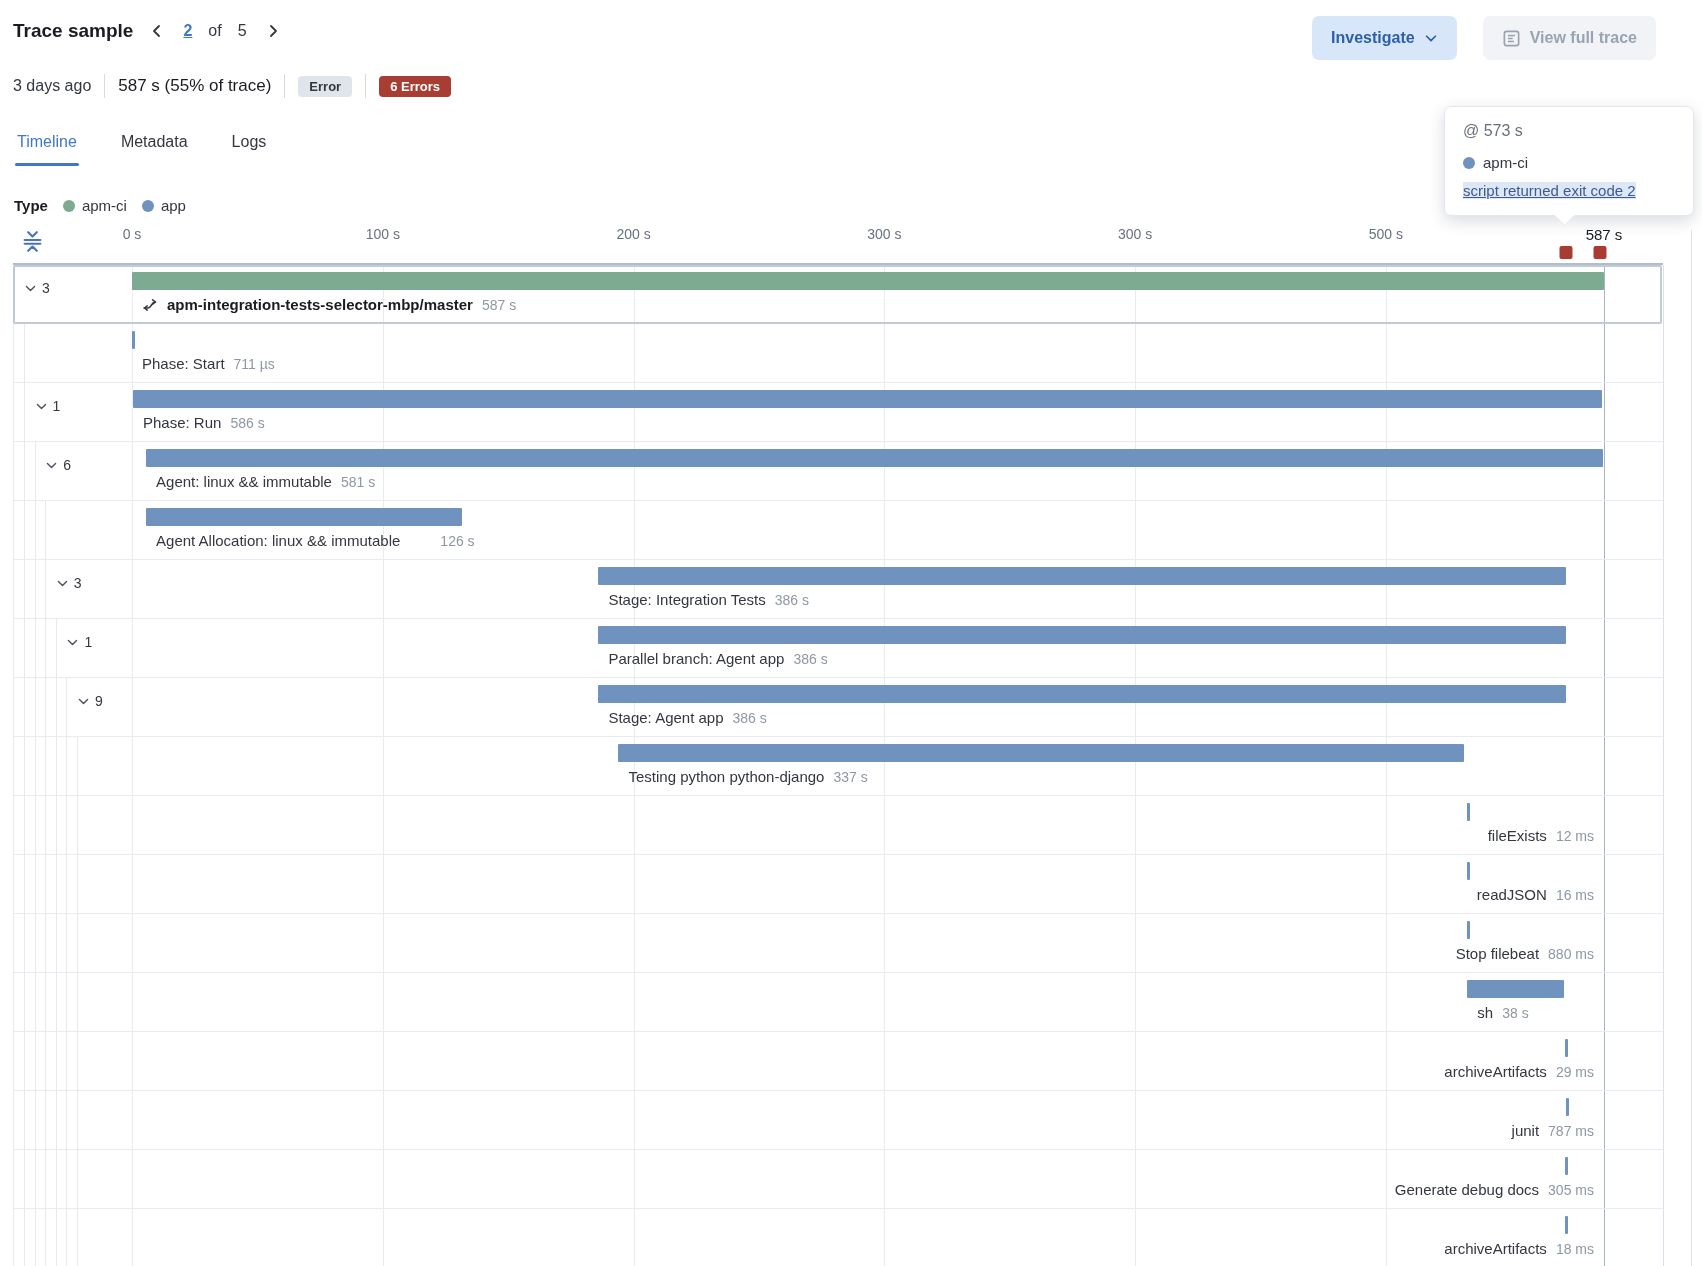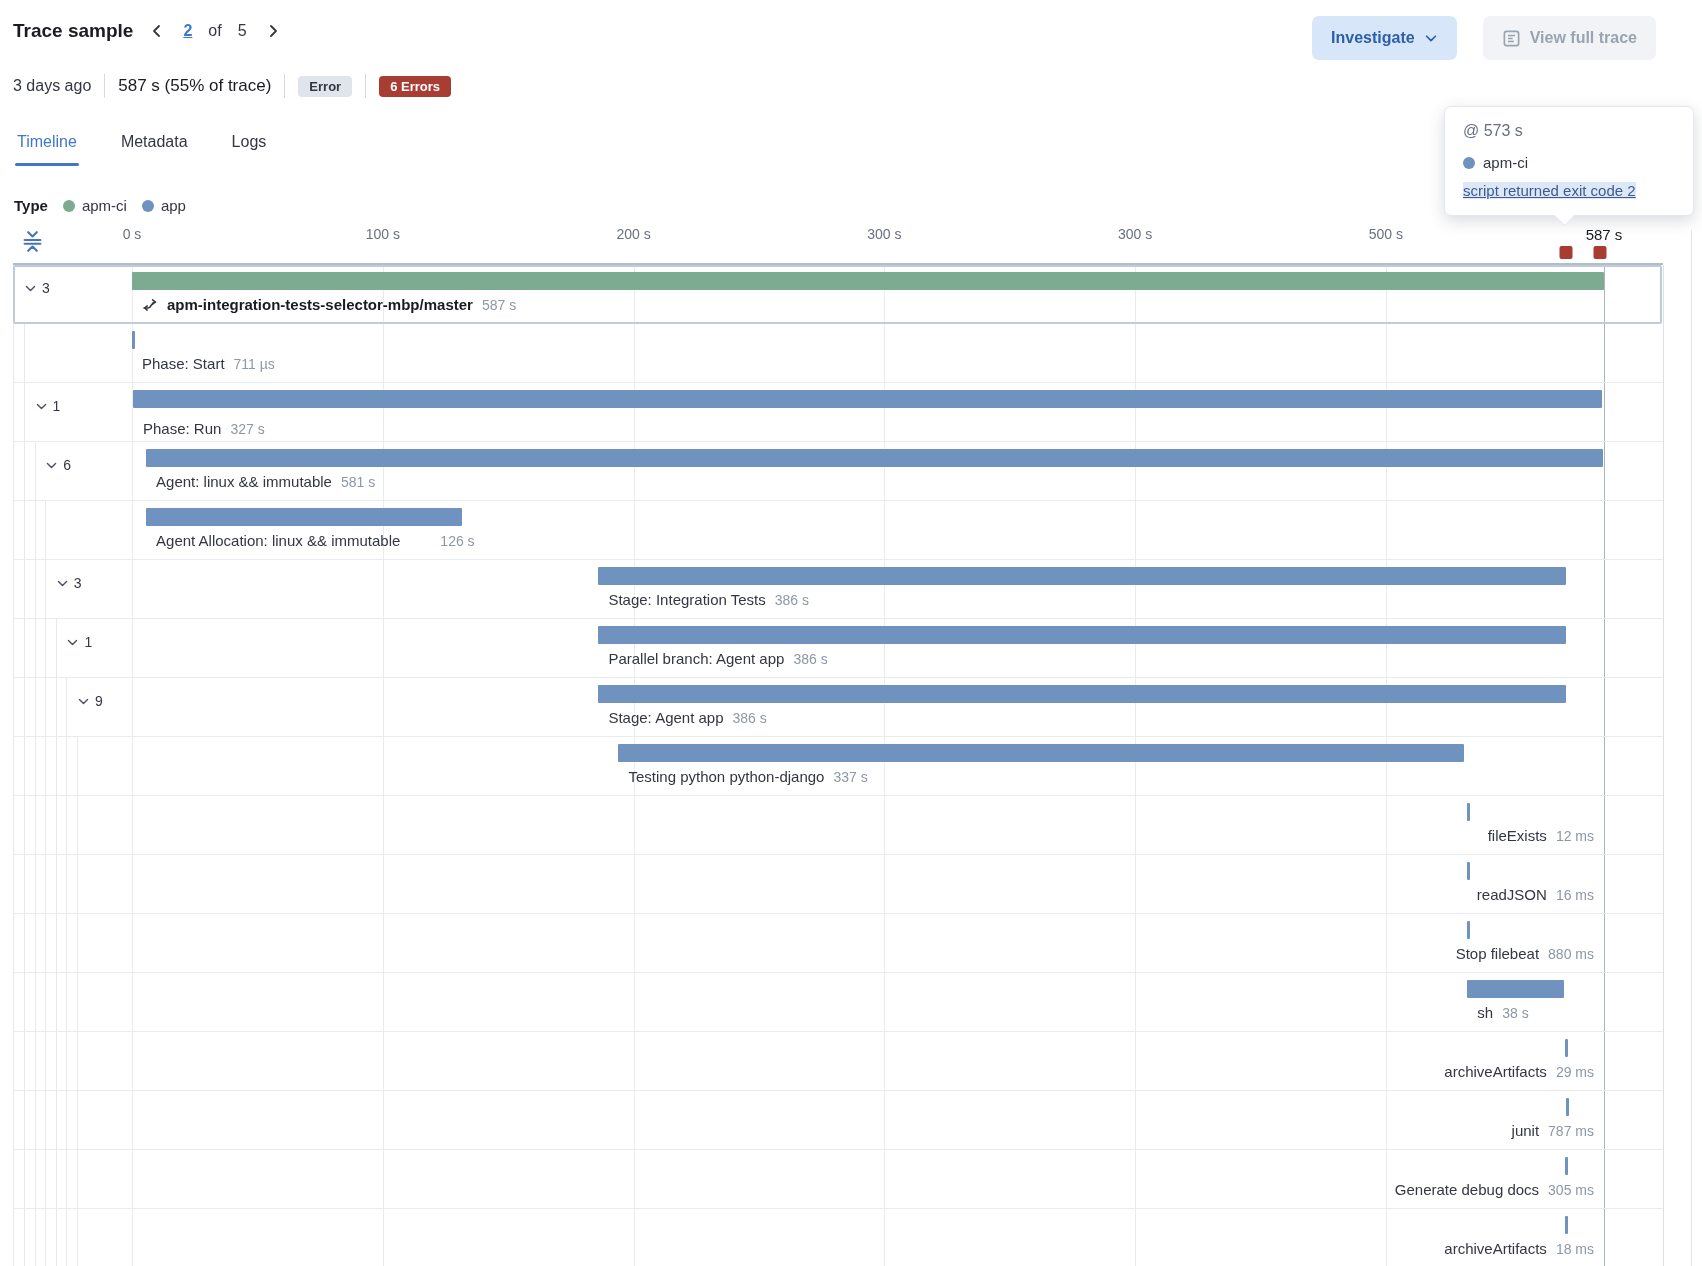--- a/index.html
+++ b/index.html
@@ -215,23 +215,23 @@
       <div class="wrow" style="top: 118px;">
         <div class="rowline"></div>
         <div class="guide" style="left: 24px;"></div>
         <button class="toggle" style="left: 34.6px;">
           <svg width="13" height="13" viewBox="0 0 16 16">
             <polyline points="3,5.5 8,10.5 13,5.5" fill="none" stroke="#4a5261" stroke-width="1.7" stroke-linecap="round" stroke-linejoin="round"></polyline>
           </svg>
           <span>1</span>
         </button>
         <div class="span-bar" style="left: 133.003px; width: 1469.49px; background: rgb(112, 146, 191);"></div>
-        <div class="lab" style="left: 143.003px; margin-top: 6px;">
+        <div class="lab" style="left: 143.003px;">
           <span class="lab-name">Phase: Run</span>
-          <span class="lab-dur">327 s</span>
+          <span class="lab-dur">586 s</span>
         </div>
       </div>
       <div class="wrow" style="top: 177px;">
         <div class="rowline"></div>
         <div class="guide" style="left: 24px;"></div>
         <div class="guide" style="left: 34.6px;"></div>
         <button class="toggle" style="left: 45.2px;">
           <svg width="13" height="13" viewBox="0 0 16 16">
             <polyline points="3,5.5 8,10.5 13,5.5" fill="none" stroke="#4a5261" stroke-width="1.7" stroke-linecap="round" stroke-linejoin="round"></polyline>
           </svg>

